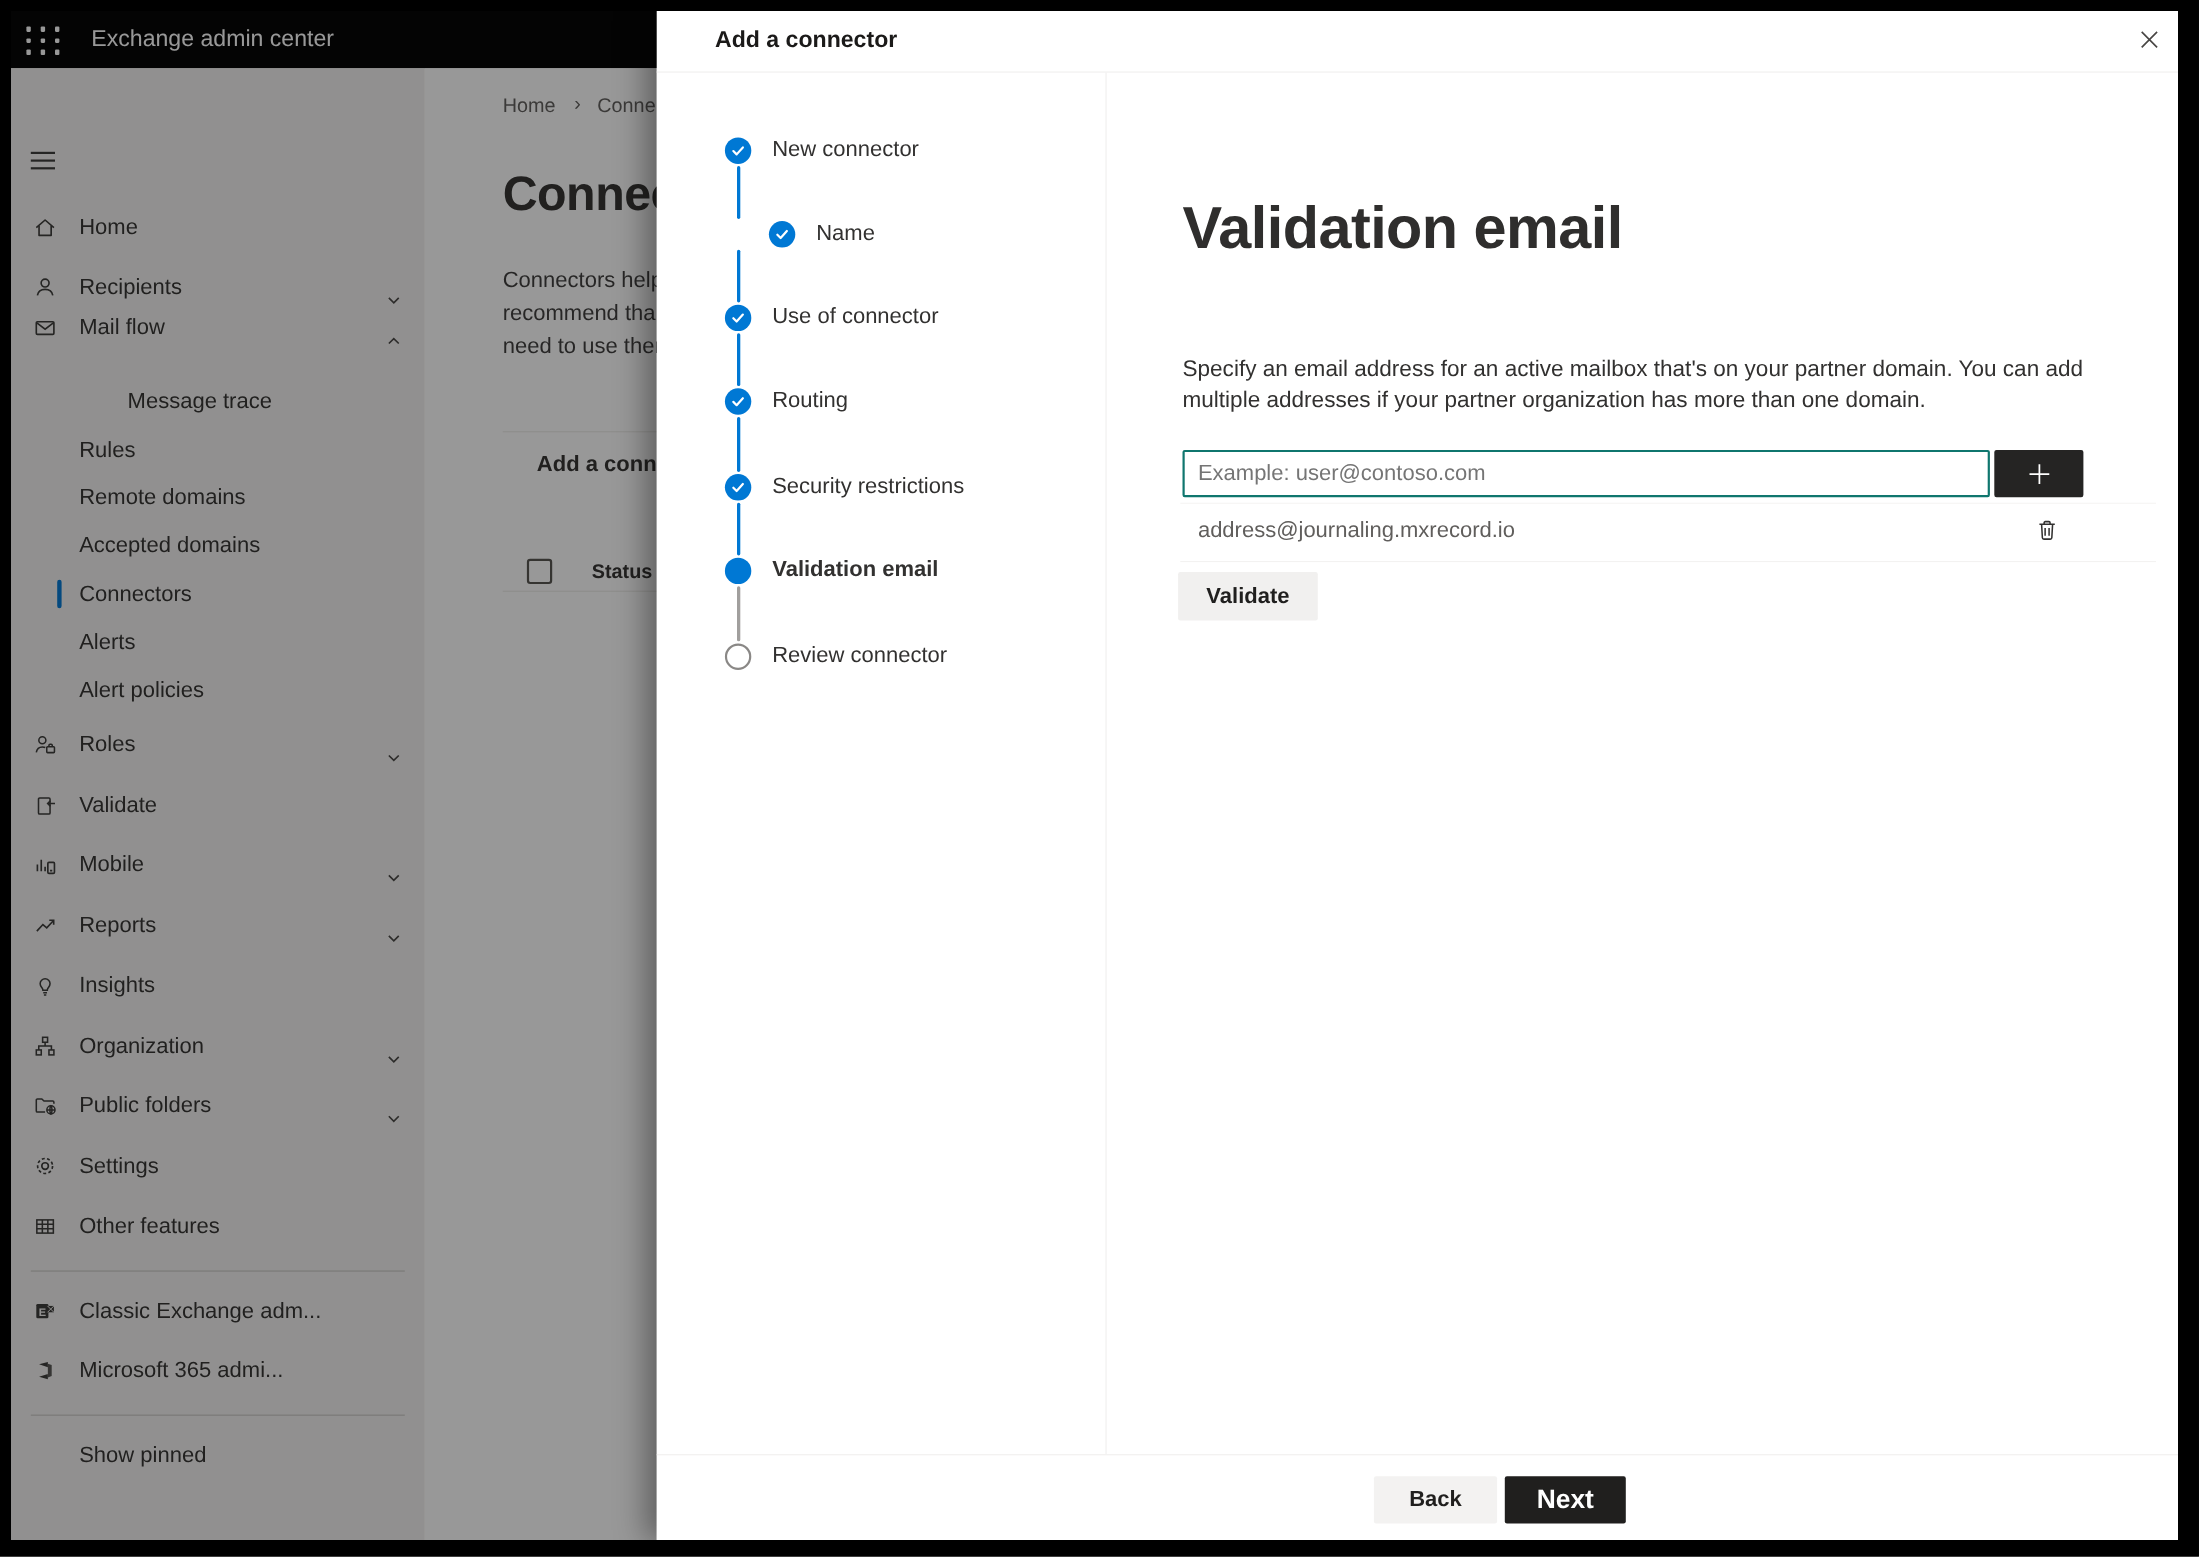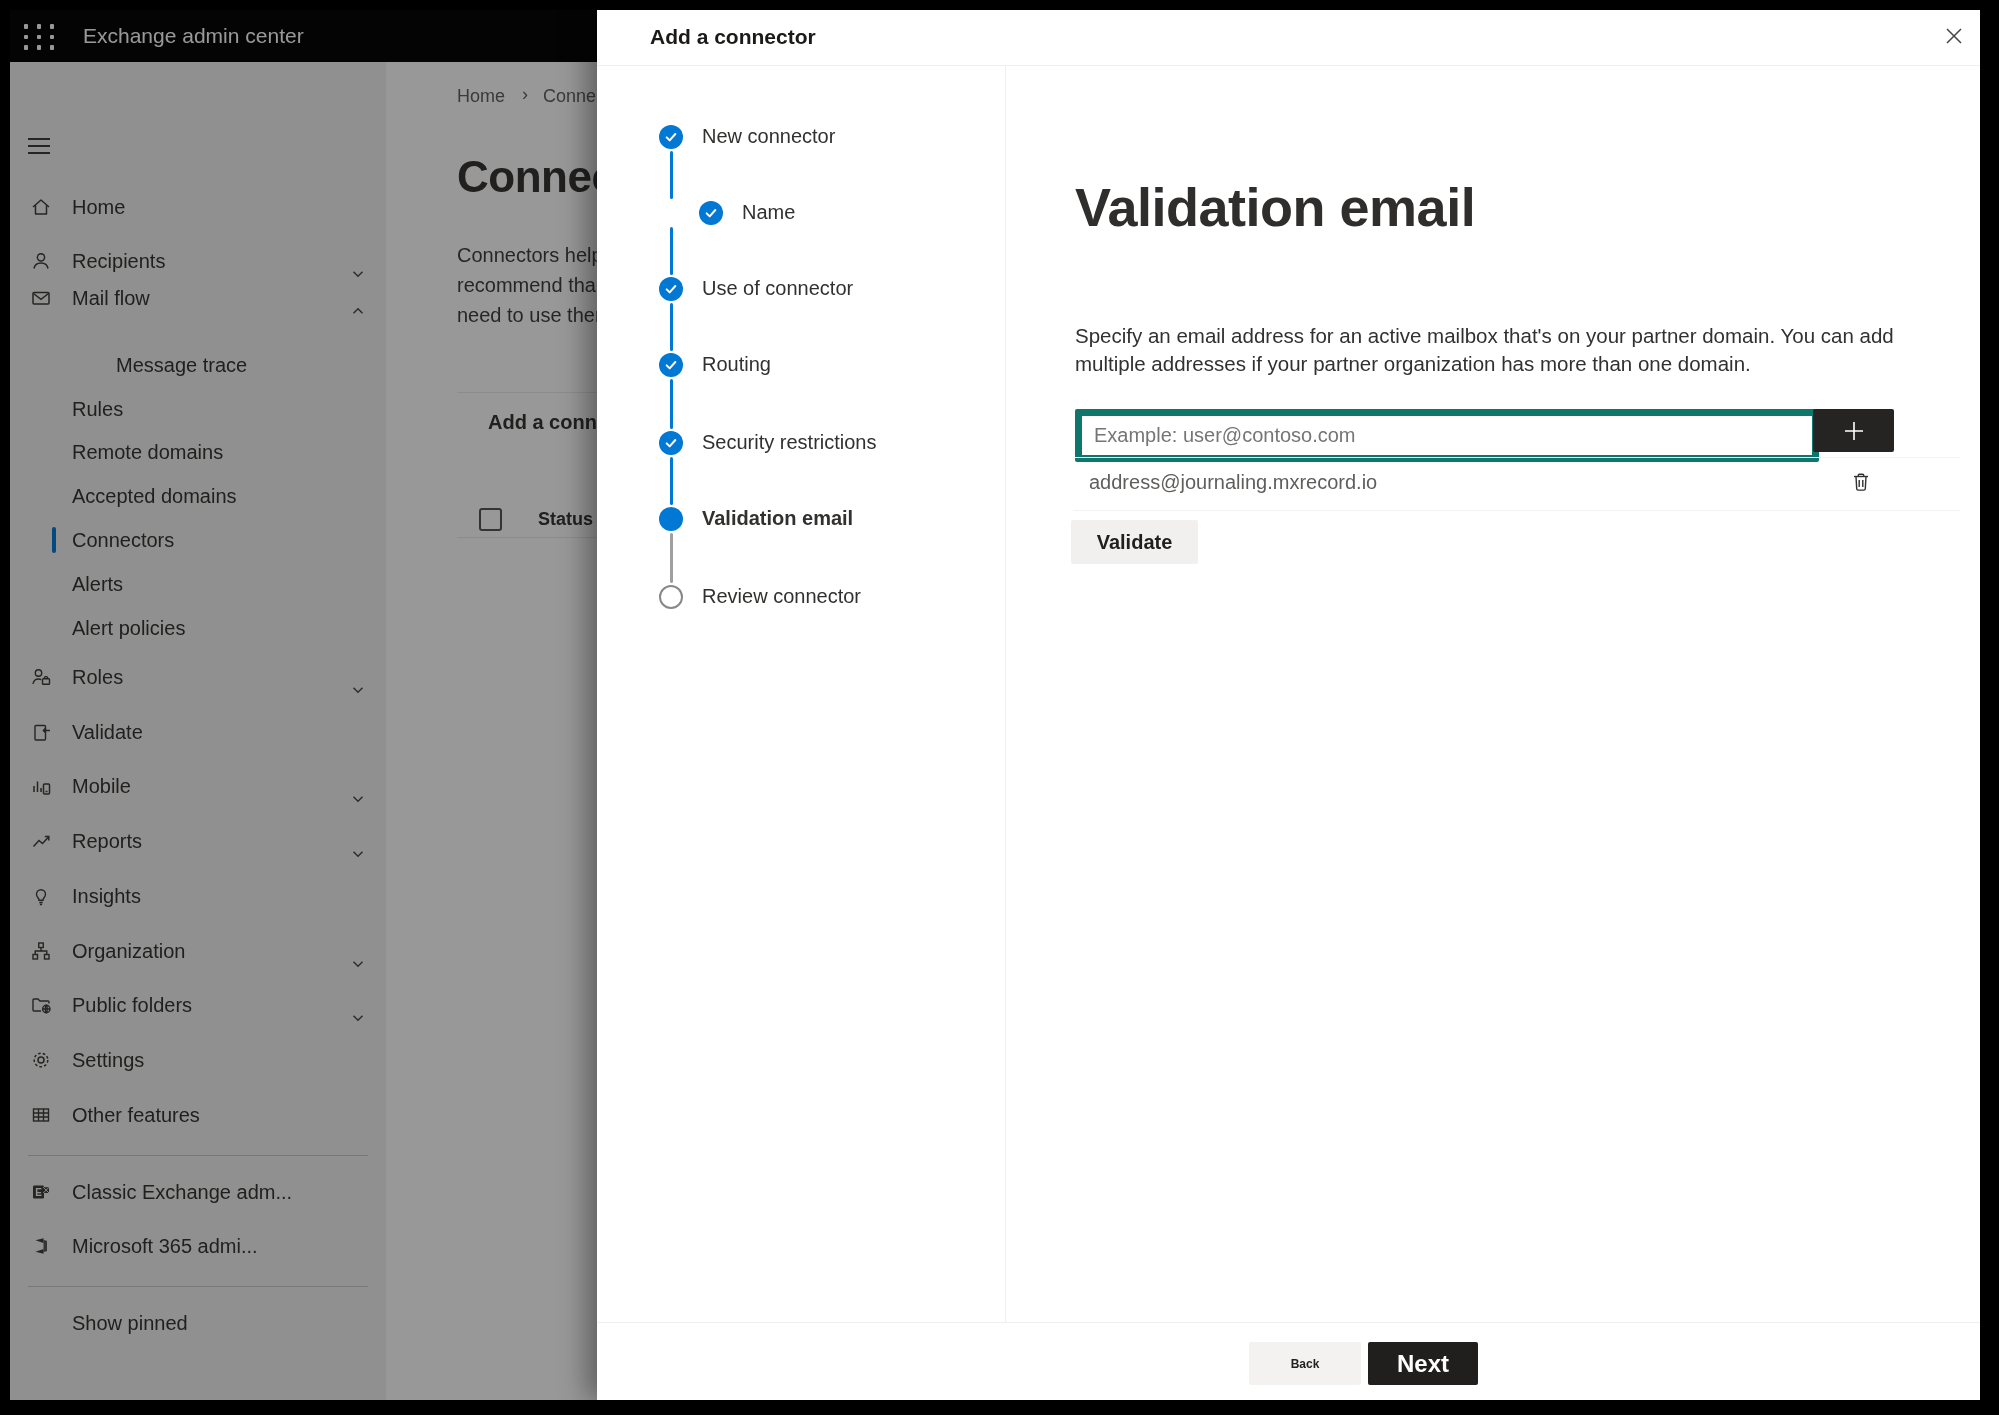--- a/index.html
+++ b/index.html
@@ -48,35 +48,35 @@
   .step.upcoming .step-circle{background:#fff;border:2px solid #8a8886;}
   .step-circle svg{width:16px;height:16px;margin:4px;display:block;}
   .step-label{position:absolute;left:105px;top:10px;font-size:20px;color:#323130;white-space:nowrap;}
   .step.current .step-label{font-weight:700;}
   .step-line{position:absolute;left:72.5px;width:3px;border-radius:2px;}
   .step-line.done{background:#0078d4;}
   .step-line.todo{background:#a19f9d;}
 
   #content-heading{left:478px;top:166px;font-size:54px;line-height:62px;font-weight:700;color:#2f2e2d;letter-spacing:-0.5px;}
   .content-par{position:absolute;left:478px;font-size:20.5px;color:#323130;white-space:nowrap;}
-  #email-input{left:478px;top:399px;width:706px;height:39px;border:7px solid #0f766e;border-radius:2px;background:#fff;
+  #email-input{left:478px;top:399px;width:706px;height:39px;border:2px solid #0f766e;border-radius:2px;background:#fff;
     font-family:inherit;font-size:20px;color:#323130;padding:0 12px;outline:none;}
   #email-input::placeholder{color:#757575;}
   #add-email-btn{left:1216px;top:399px;width:81px;height:43px;background:#252423;border:none;border-radius:2px;cursor:pointer;
     color:#fff;display:flex;align-items:center;justify-content:center;}
   .addr-row-top{left:476px;top:447px;width:887px;height:1px;background:#f5f4f3;}
   .addr-row{left:476px;top:448px;width:887px;height:52px;}
   .addr-text{position:absolute;left:16px;top:13px;font-size:20px;color:#605e5c;}
   .addr-trash{position:absolute;right:86px;top:12px;width:26px;height:26px;cursor:pointer;color:#323130;background:none;border:none;padding:0;}
   .addr-row-bottom{left:476px;top:500px;width:887px;height:1px;background:#f3f2f1;}
   #validate-btn{left:474px;top:510px;width:127px;height:44px;background:#f1f0ef;border:none;border-radius:2px;cursor:pointer;
     font-family:inherit;font-size:20px;font-weight:600;color:#201f1e;}
   #footer-divider{left:0;top:1312px;width:1383px;height:1px;background:#f0efee;}
   #back-btn{left:652px;top:1332px;width:112px;height:43px;background:#f3f2f1;border:none;border-radius:2px;cursor:pointer;
-    font-family:inherit;font-size:12px;font-weight:600;color:#201f1e;}
+    font-family:inherit;font-size:20px;font-weight:600;color:#201f1e;}
   #next-btn{left:771px;top:1332px;width:110px;height:43px;background:#201f1e;border:none;border-radius:2px;cursor:pointer;
     font-family:inherit;font-size:24px;font-weight:600;color:#fff;}
 </style>
 </head>
 <body>
 
 <div id="screen">
 
   <div id="topbar" class="abs">
     <div id="waffle" class="abs">

